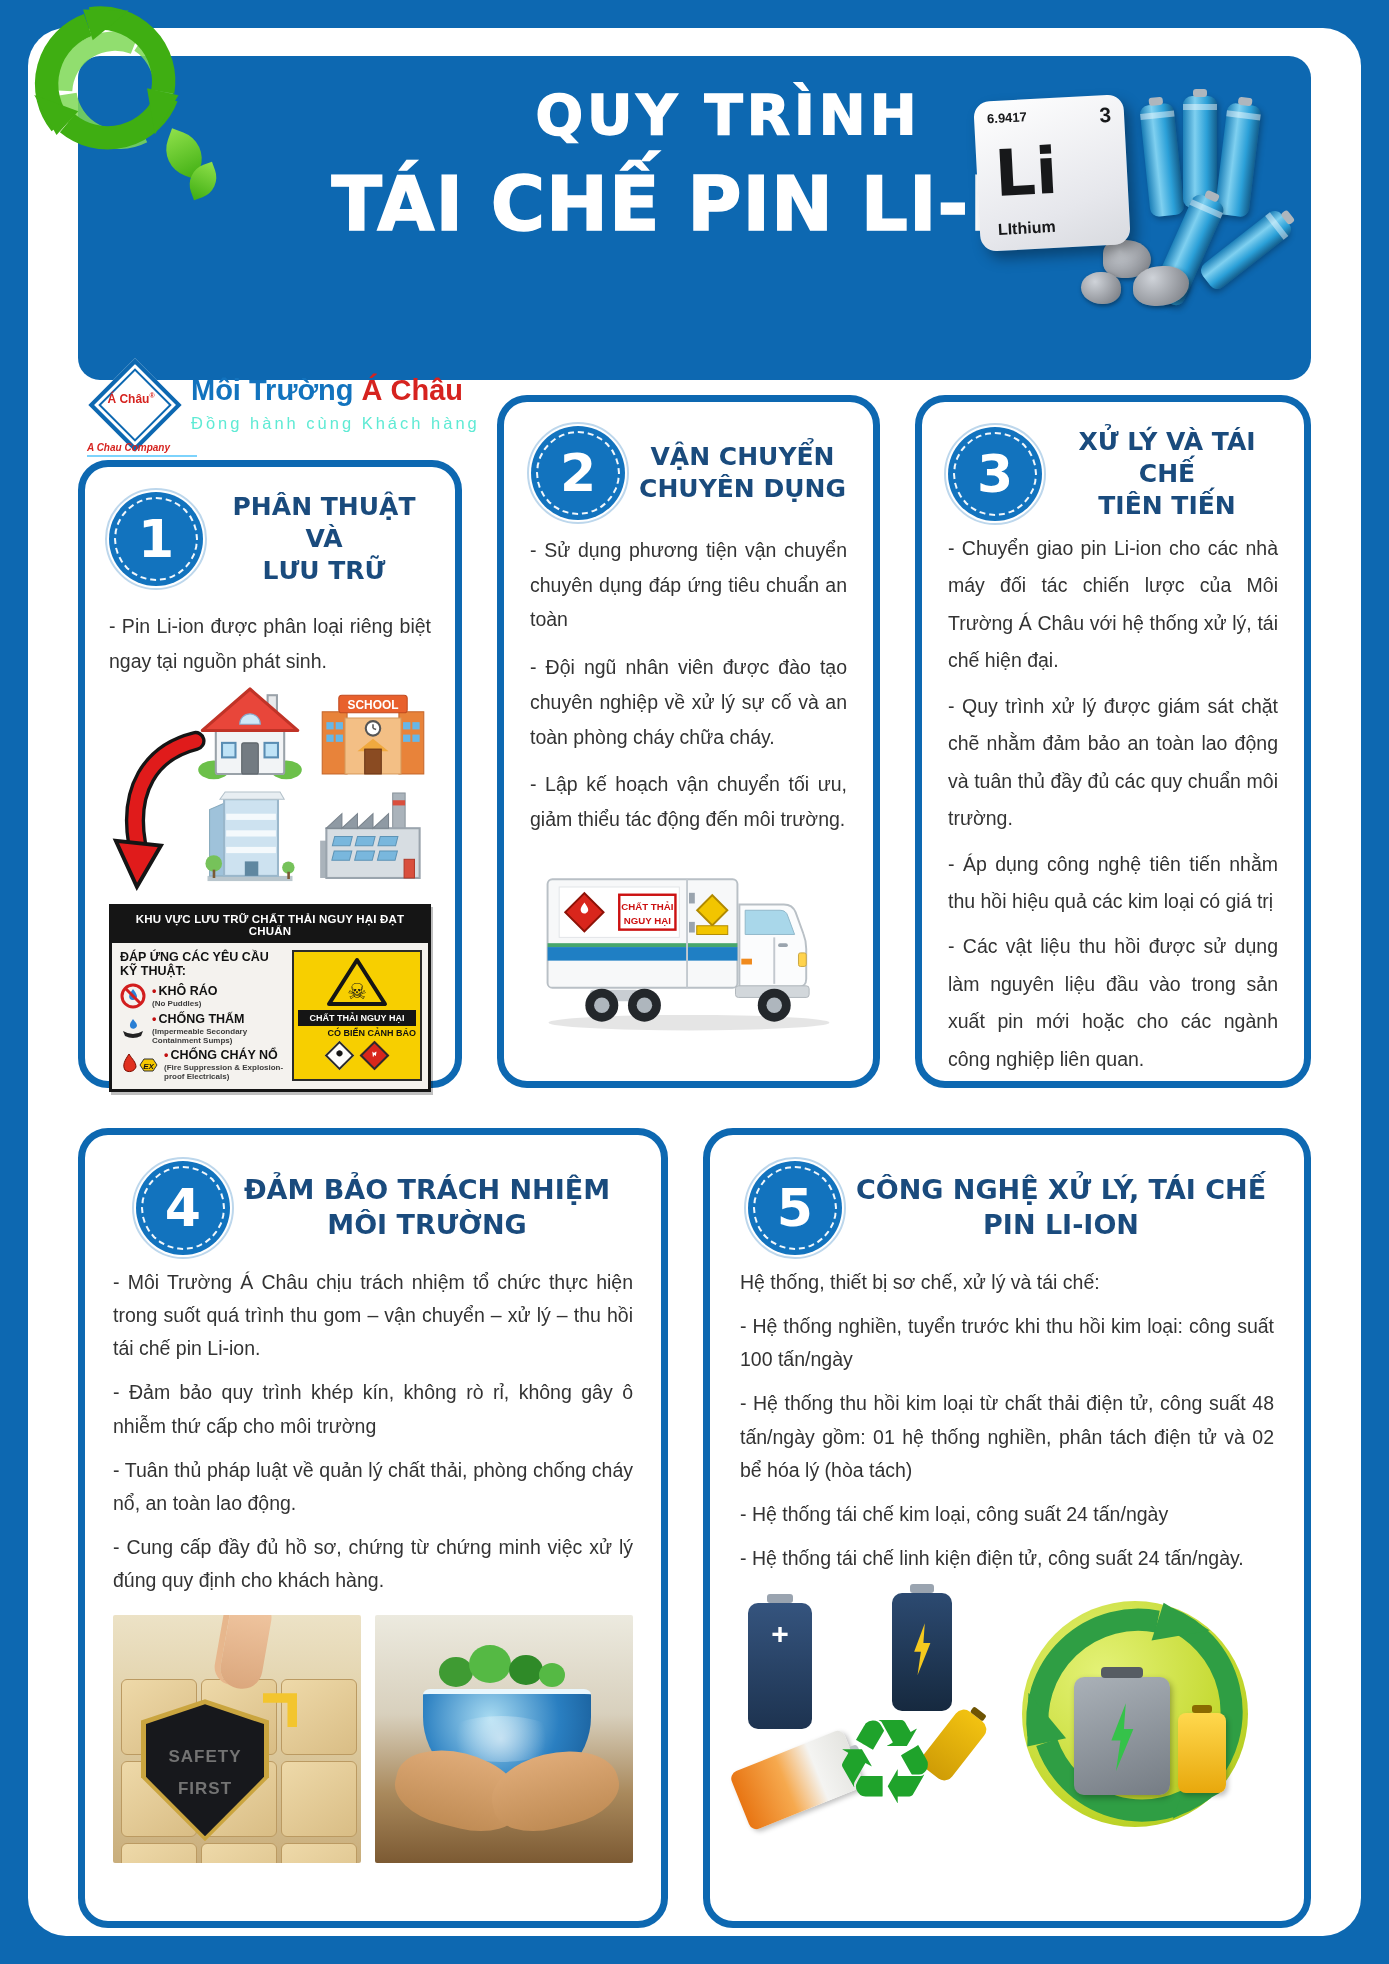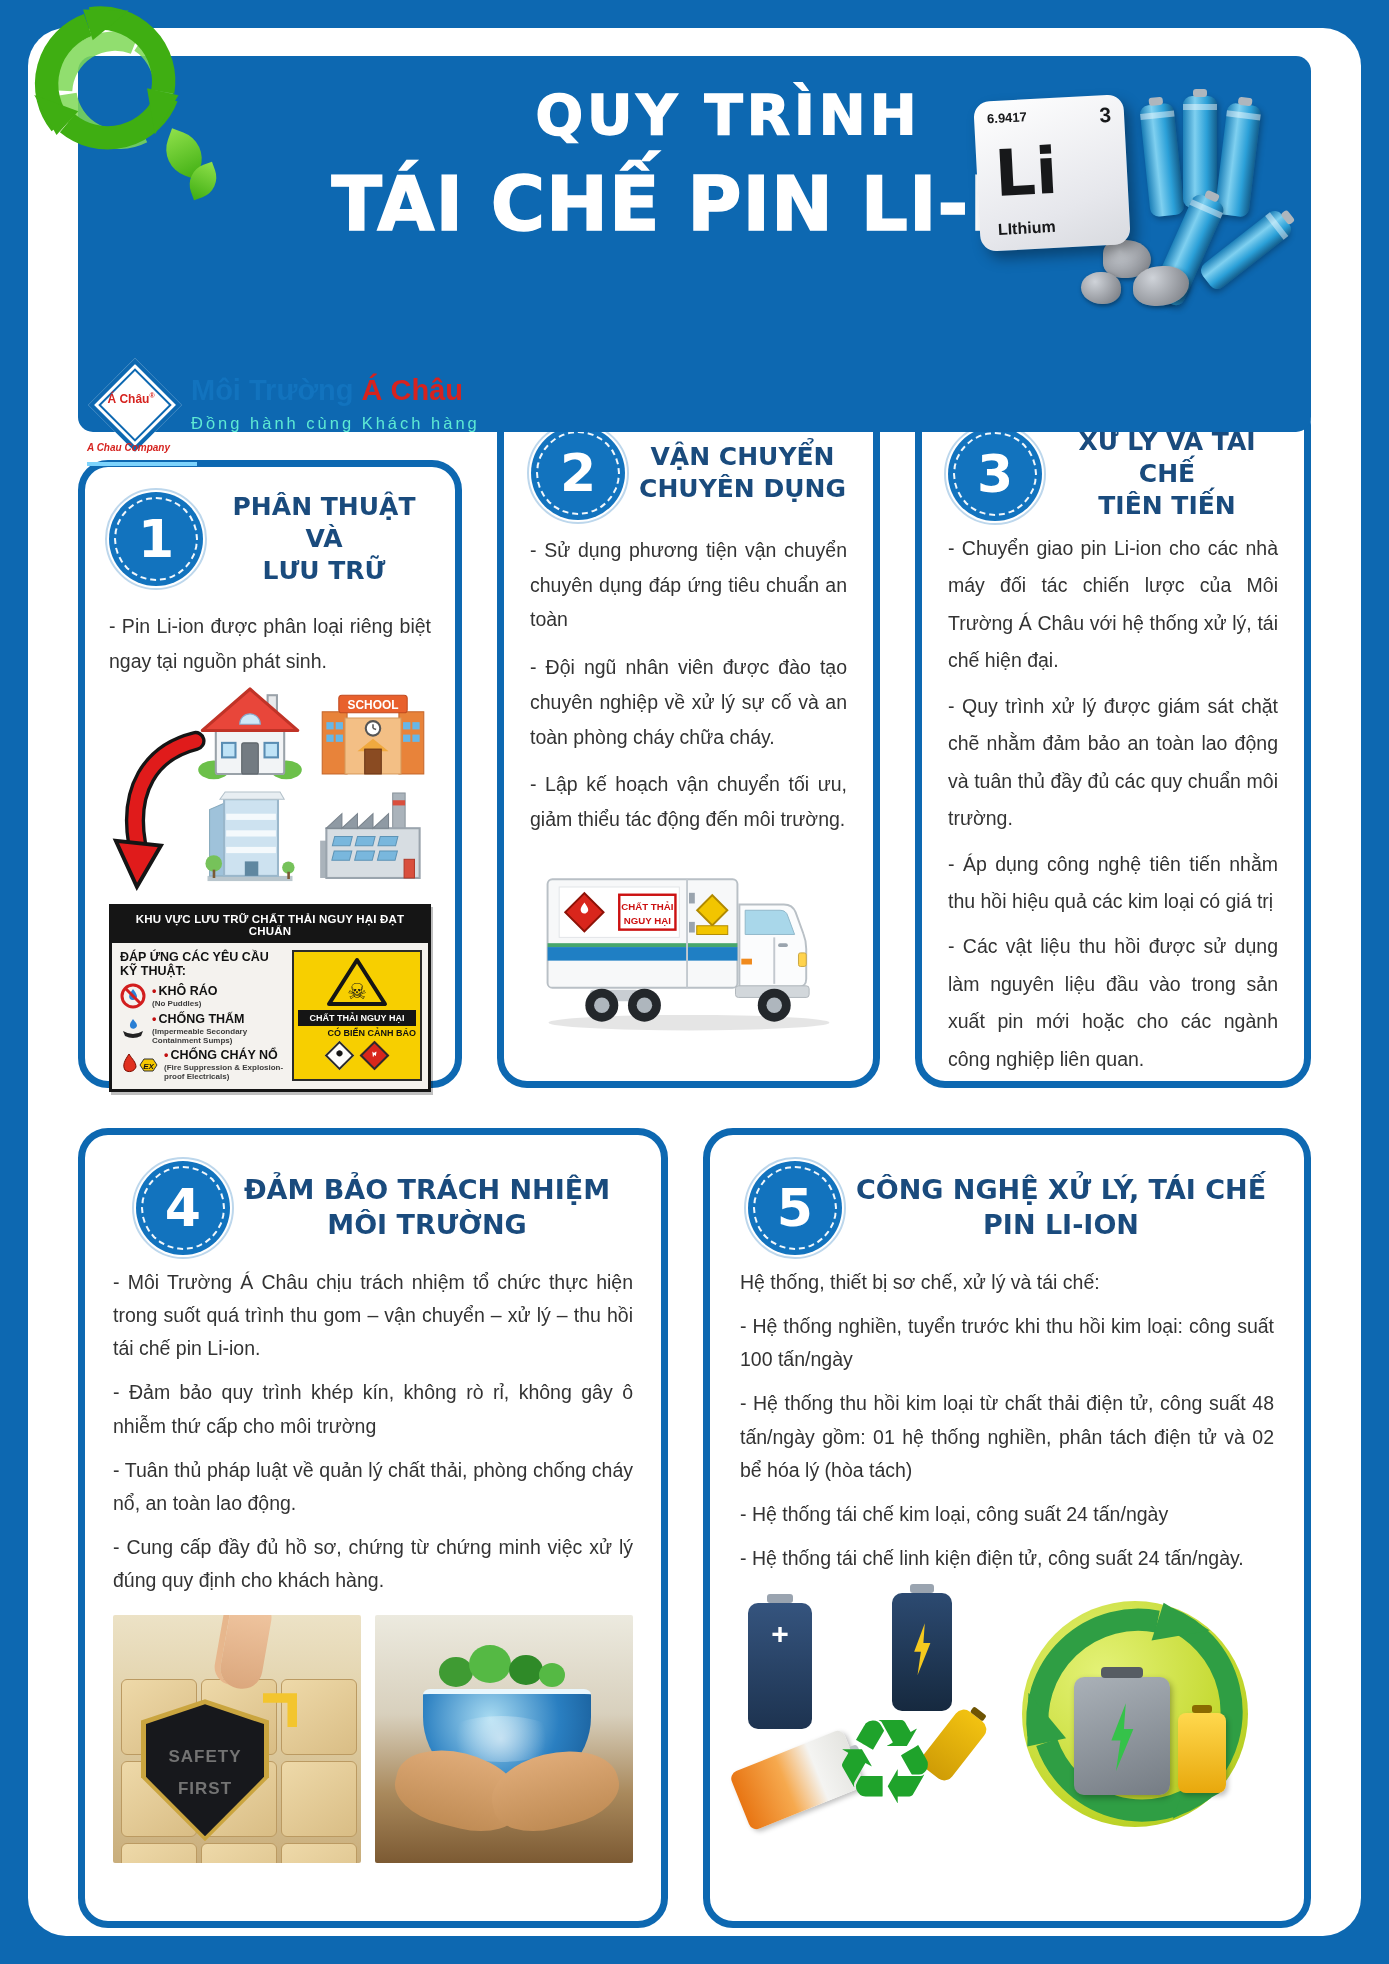--- a/index.html
+++ b/index.html
@@ -2,21 +2,21 @@
 <html><head>
 <meta charset="utf-8">
 <style>
   html,body{margin:0;padding:0;}
   body{font-family:"Liberation Sans",sans-serif;}
   .page{position:relative;width:1389px;height:1964px;background:#0D68B1;overflow:hidden;}
   .frame{position:absolute;inset:28px;background:#ffffff;border-radius:38px;}
   .disp{font-family:"DejaVu Sans",sans-serif;font-weight:bold;}
 
   
-  .hdr{position:absolute;left:78px;top:56px;width:1233px;height:376px;background:#0D68B1;border-radius:15px;z-index:2;}
+  .hdr{position:absolute;left:78px;top:56px;width:1233px;height:324px;background:#0D68B1;border-radius:22px;z-index:2;}
   .hdr-titles{position:absolute;left:210px;top:26px;width:880px;text-align:center;color:#fff;}
   .hdr-t1{font-size:56px;letter-spacing:4px;-webkit-text-stroke:1.5px #fff;}
   .hdr-t2{font-size:74px;letter-spacing:1px;margin-top:14px;-webkit-text-stroke:1.5px #fff;}
 
   
   .recyc{position:absolute;left:6px;top:-16px;width:230px;height:250px;z-index:3;}
   .recyc svg{position:absolute;}
   .leaf{position:absolute;background:linear-gradient(135deg,#8fe04a,#3fae12);border-radius:0 70% 0 70%;}
   .leaf1{left:158px;top:150px;width:40px;height:40px;transform:rotate(20deg);}
   .leaf2{left:182px;top:182px;width:30px;height:30px;transform:rotate(70deg);}
@@ -33,21 +33,21 @@
   .bat::before{content:"";position:absolute;left:50%;top:-7px;transform:translateX(-50%);width:14px;height:8px;border-radius:3px;background:#aeb6bd;}
   .bat::after{content:"";position:absolute;left:0;top:8px;width:100%;height:6px;background:rgba(255,255,255,.45);}
   .rock{position:absolute;background:radial-gradient(circle at 35% 30%,#cfd3d9,#8d9096 70%,#6e7176);box-shadow:1px 2px 4px rgba(0,0,0,.4);}
 
   
   .logo{position:absolute;left:95px;top:368px;display:flex;gap:18px;z-index:2;}
   .dwrap{position:relative;width:78px;height:92px;}
   .diam{position:absolute;left:7px;top:4px;width:58px;height:58px;transform:rotate(45deg);background:#fff;border:4px solid #0D68B1;box-shadow:inset 0 0 0 3px #fff,inset 0 0 0 5px #0D68B1;}
   .diam-txt{position:absolute;left:0;top:24px;width:72px;text-align:center;font-size:12px;font-weight:bold;color:#d6231f;}
   .diam-txt sup{font-size:7px;}
-  .logo-co{position:absolute;left:-8px;top:74px;width:110px;font-size:10px;font-style:italic;font-weight:bold;color:#d6231f;border-bottom:4px solid #7dd3fc;padding-bottom:9px;}
+  .logo-co{position:absolute;left:-8px;top:74px;width:110px;font-size:10px;font-style:italic;font-weight:bold;color:#d6231f;border-bottom:2px solid #7dd3fc;padding-bottom:2px;}
   .lname{font-size:29px;font-weight:bold;margin-top:6px;}
   .lname .p1{color:#1273BE;}
   .lname .p2{color:#d6231f;}
   .ltag{font-size:16.5px;color:#5eead4;letter-spacing:3px;margin-top:7px;}
 
   
   .card{position:absolute;background:#fff;border:7px solid #0D68B1;border-radius:30px;box-sizing:border-box;}
   .c1{left:78px;top:460px;width:384px;height:628px;padding:16px 24px;}
   .c2{left:497px;top:395px;width:383px;height:693px;padding:16px 26px;}
   .c3{left:915px;top:395px;width:396px;height:693px;padding:16px 26px;}

